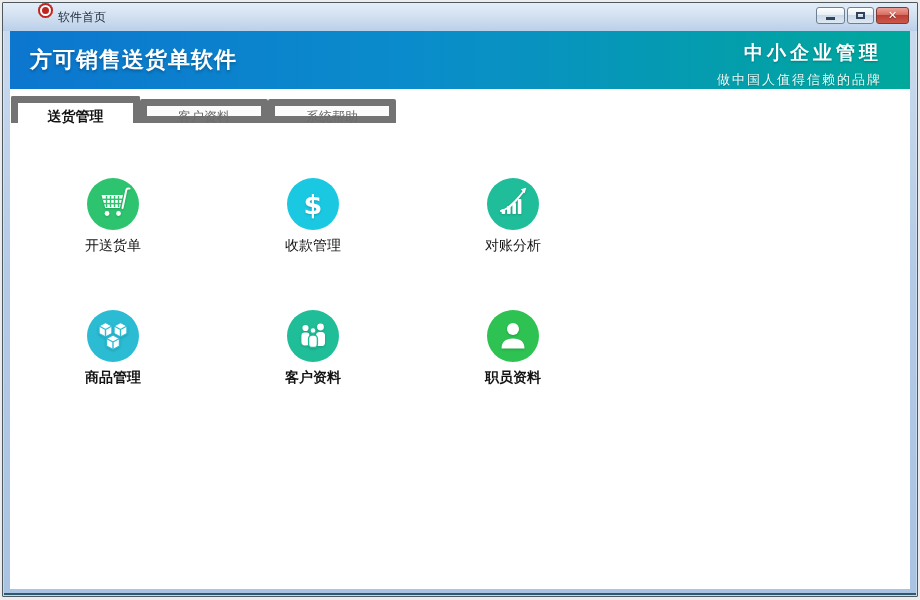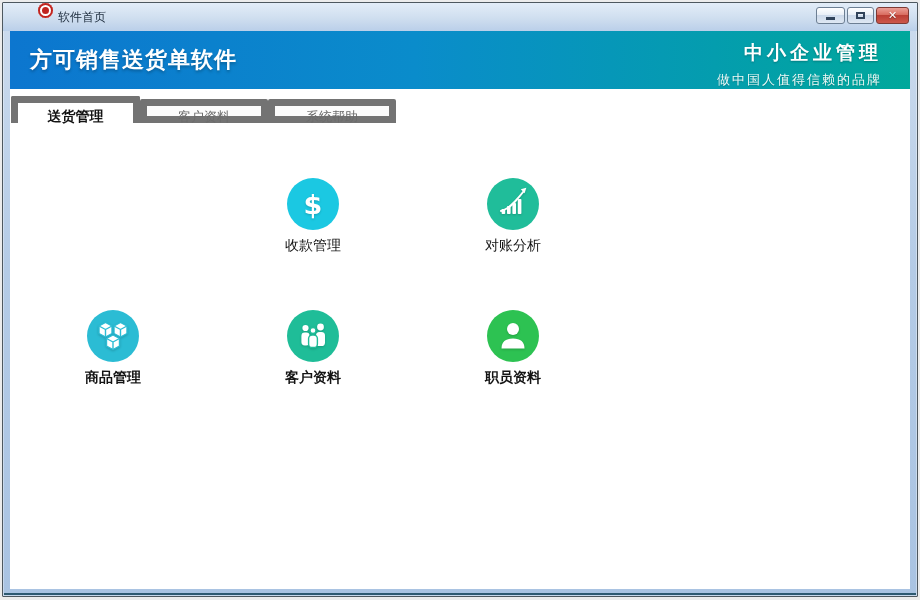--- a/index.html
+++ b/index.html
@@ -124,20 +124,39 @@
         <div class="brand-slogan">做中国人值得信赖的品牌</div>
       </div>
     </div>
 
     <div class="tabstrip">
       <div class="tab active">送货管理</div>
       <div class="tab">客户资料</div>
       <div class="tab">系统帮助</div>
     </div>
 
+    <div class="item row1 col1">
+      <div class="circle" style="background-color: rgb(46, 196, 111); color: rgb(46, 196, 111);">
+        <svg width="48" height="48" viewBox="0 0 48 48">
+          <path d="M12.5 15 h21.5 l-3.2 13 H16.3 Z" fill="#fff"></path>
+          <g stroke="currentColor" stroke-width="1.4">
+            <line x1="14" y1="19.3" x2="33" y2="19.3"></line>
+            <line x1="14.8" y1="23.6" x2="32" y2="23.6"></line>
+            <line x1="17.5" y1="16" x2="17.5" y2="27"></line>
+            <line x1="21.5" y1="16" x2="21.5" y2="27"></line>
+            <line x1="25.5" y1="16" x2="25.5" y2="27"></line>
+            <line x1="29.5" y1="16" x2="29.5" y2="27"></line>
+          </g>
+          <path d="M33.5 28 L37.2 10.5 q0.6 -2.6 3.4 -1.9" fill="none" stroke="#fff" stroke-width="2" stroke-linecap="round"></path>
+          <circle cx="18" cy="33.5" r="2.4" fill="#fff"></circle>
+          <circle cx="29.5" cy="33.5" r="2.4" fill="#fff"></circle>
+        </svg>
+      </div>
+      <div class="item-label">开送货单</div>
+    </div>
 
     <div class="item row1 col2">
       <div class="circle" style="background-color: rgb(27, 200, 226); color: rgb(27, 200, 226);">
         <svg width="48" height="48" viewBox="0 0 48 48">
           <text x="24" y="33.5" text-anchor="middle" font-family="DejaVu Sans, sans-serif" font-size="27" font-weight="bold" fill="#fff">$</text>
         </svg>
       </div>
       <div class="item-label">收款管理</div>
     </div>
 

